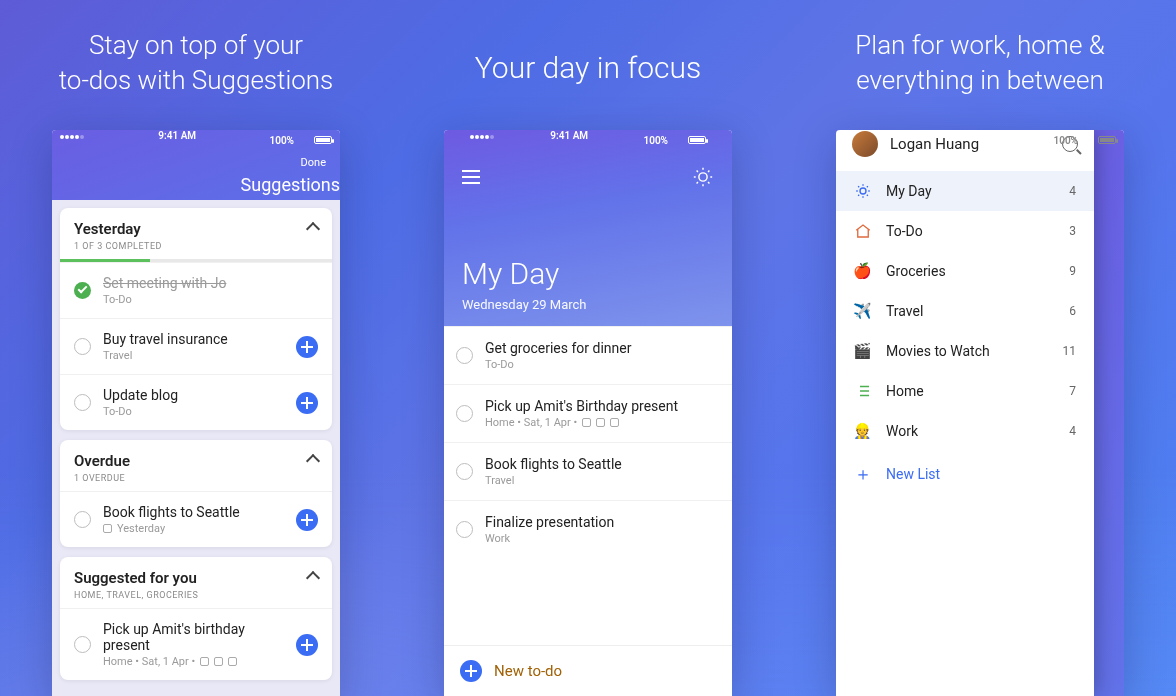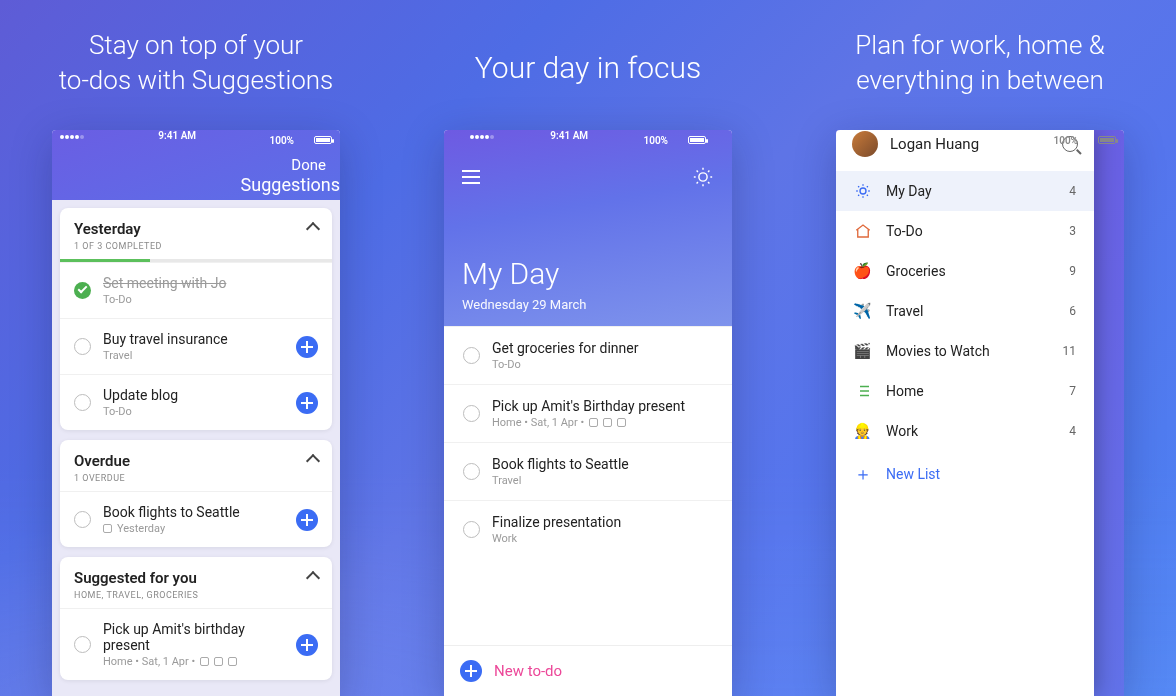--- a/index.html
+++ b/index.html
@@ -49,21 +49,21 @@
   .battery{ display:inline-block; width:18px;height:8px;border:1px solid currentColor;border-radius:2px;position:relative;}
   .battery:after{content:"";position:absolute;right:-3px;top:2px;width:2px;height:4px;background:currentColor;border-radius:1px;}
   .battery i{display:block;margin:1px;width:14px;height:4px;background:currentColor;}
 
   
   .p1 .top {
     background: linear-gradient(160deg,#6a5ee3,#5c6fe8);
     height:70px; position:relative;
   }
   .p1 .title{ text-align:right;color:#fff; font-size:18px; padding-top:24px; font-weight:400;}
-  .p1 .done{ position:absolute; right:14px; top:26px; color:#fff; font-size:15px;}
+  .p1 .done{ position:absolute; right:14px; top:26px; color:#fff; font-size:11px;}
   .p1 .body{ background:#e9e8f7; padding:8px; height:calc(100% - 70px); overflow:hidden;}
   .card{ background:#fff; border-radius:8px; margin-bottom:10px; box-shadow:0 1px 4px rgba(0,0,0,.08);}
   .card-hd{ display:flex; justify-content:space-between; align-items:flex-start; padding:12px 14px 8px;}
   .card-hd .ttl{ font-size:15px; font-weight:600;}
   .card-hd .sub{ font-size:9px; letter-spacing:.5px; color:#8a8a8a; margin-top:3px; text-transform:uppercase;}
   .chev{ width:10px;height:10px; border-right:2px solid #444; border-bottom:2px solid #444; transform:rotate(-135deg); margin-top:4px;}
   .progress{ height:3px; background:#e8e8e8; margin:0 0 0 0;}
   .progress i{ display:block; height:100%; width:33%; background:#5cc05c;}
   .row{ display:flex; align-items:center; padding:12px 14px; border-top:1px solid #f0f0f0; gap:12px;}
   .row .txt{ flex:1; min-width:0;}
@@ -86,24 +86,24 @@
     position:relative; color:#fff; padding:0 18px;
   }
   .p2 .bar{ display:flex; justify-content:space-between; align-items:center; padding-top:16px;}
   .hamb{ width:18px; display:flex; flex-direction:column; gap:4px;}
   .hamb i{height:2px;background:#fff;}
   .bulb{ width:22px;height:22px; position:relative;}
   .bulb svg{ width:100%;height:100%;}
   .p2 .h1{ font-size:30px; font-weight:300; margin-top:68px;}
   .p2 .date{ font-size:13px; margin-top:6px; opacity:.95;}
   .p2 .list{ background:#fff;}
-  .p2 .row{ padding:13px 19px;}
+  .p2 .row{ padding:13px 12px;}
   .p2 .footer{ position:absolute; bottom:0; left:0; right:0; background:#fff; border-top:1px solid #eee; padding:14px 16px; display:flex; align-items:center; gap:12px;}
   .p2 .footer .plus{ width:22px;height:22px;}
-  .p2 .footer .lbl{ color:#ec4899; font-size:15px;}
+  .p2 .footer .lbl{ color:#a16207; font-size:15px;}
 
   
   .p3 { background:#f4f4f4; }
   .p3 .backapp{
     position:absolute; inset:0;
     background: linear-gradient(170deg,#6a5ee3,#6272e9);
   }
   .p3 .status{ position:relative; z-index:1; justify-content:flex-end; padding-right:8px;}
   .panel{
     position:absolute; left:0; top:0; bottom:0; width:258px; background:#fff;

